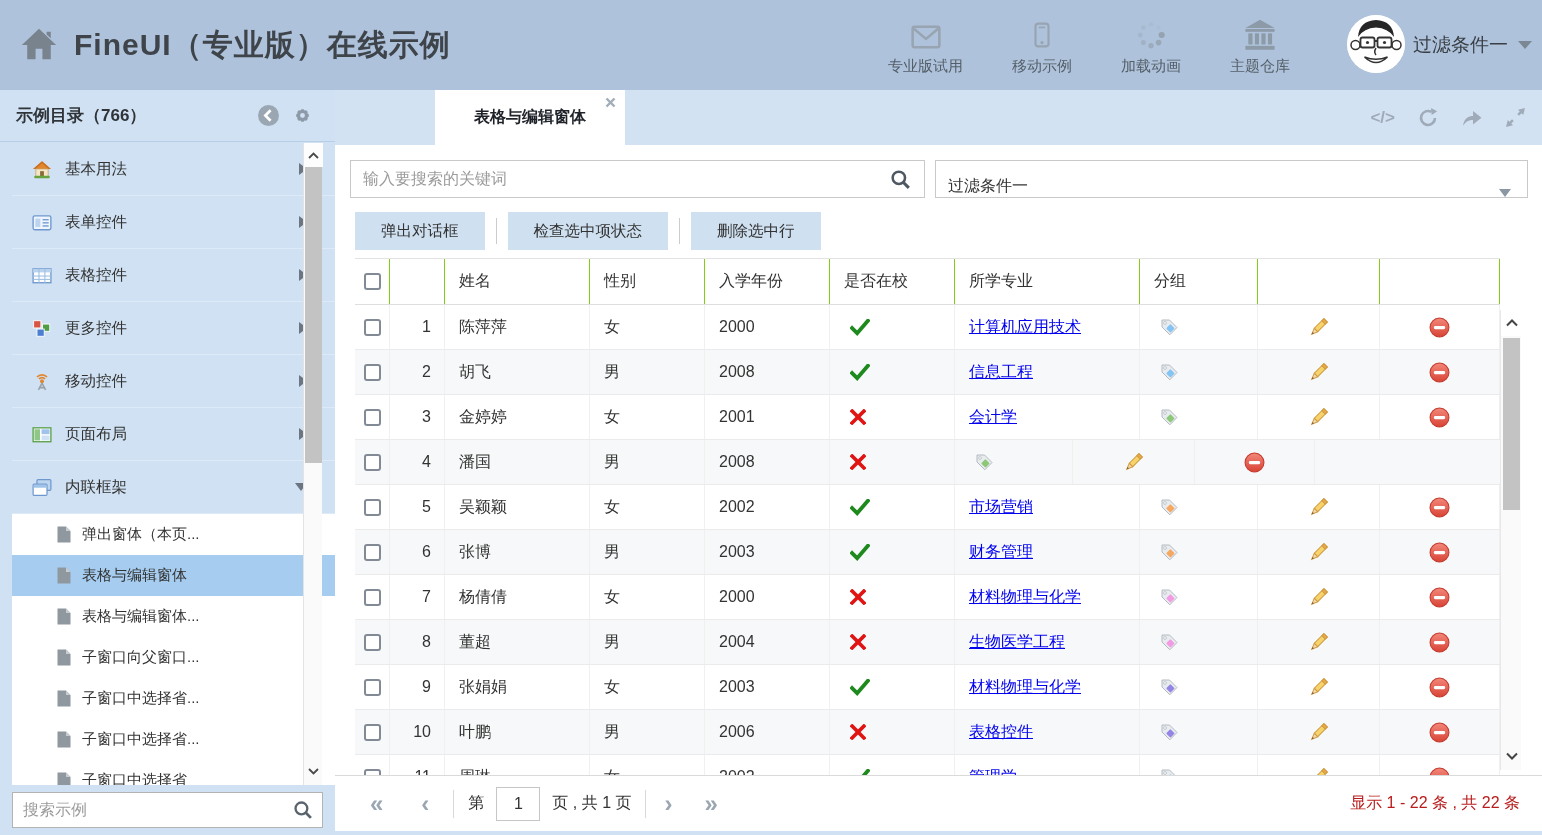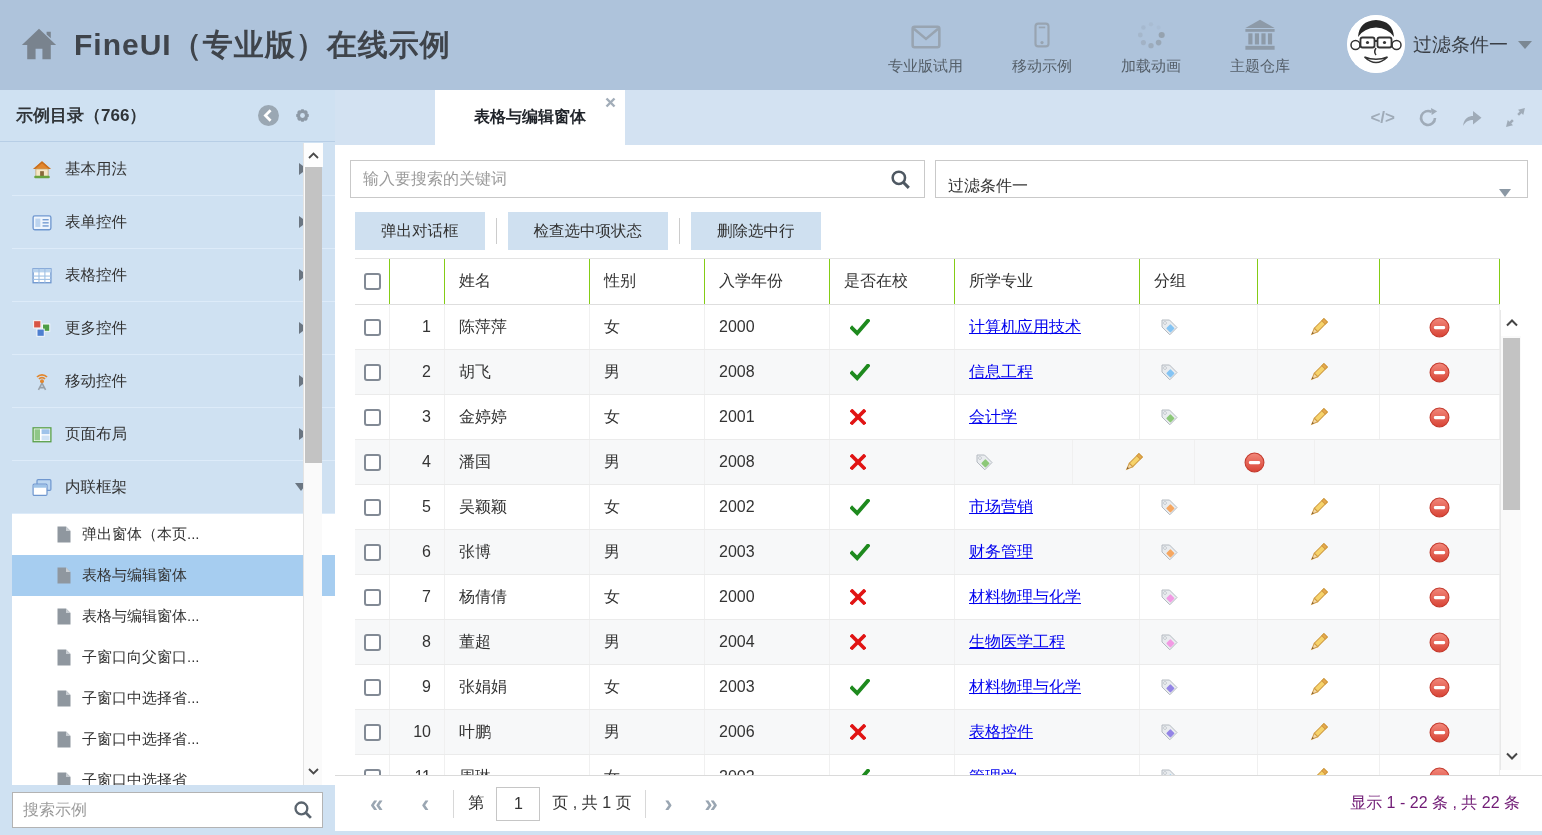--- a/index.html
+++ b/index.html
@@ -84,21 +84,21 @@
   .tscroll { position:absolute; left:1165px; top:165px; width:21px; height:460px; background:#fafafa; border-left:1px solid #e8e8e8; }
   .t-up { position:absolute; left:0; top:0; width:21px; height:26px; background:#fff; display:flex; align-items:center; justify-content:center; }
   .t-thumb { position:absolute; left:2px; top:28px; width:17px; height:172px; background:#c3c3c3; }
   .t-down { position:absolute; left:0; bottom:2px; width:21px; height:24px; display:flex; align-items:center; justify-content:center; }
 
   .pager { position:absolute; left:0; top:630px; width:1207px; height:56px; border-top:1px solid #dadada; background:#fff; display:flex; align-items:center; padding:0 22px 0 35px; }
   .pg-ic { font-size:24px; font-weight:bold; color:#9aa6b2; line-height:1; cursor:pointer; }
   .pg-sep { width:1px; height:28px; background:#d8d8d8; }
   .pg-txt { font-size:16px; color:#333; }
   .pager input { width:44px; height:34px; border:1px solid #c6c6c6; text-align:center; font-size:16px; color:#333; outline:none; font-family:inherit; }
-  .pg-summary { margin-left:auto; font-size:16px; color:#701a75; } .m12{margin-left:12px;} .m14{margin-left:14px;} .m18{margin-left:18px;}
+  .pg-summary { margin-left:auto; font-size:16px; color:#b91c1c; } .m12{margin-left:12px;} .m14{margin-left:14px;} .m18{margin-left:18px;}
   .m24{margin-left:24px;} .m32{margin-left:32px;} .m38{margin-left:38px;}
 </style>
 </head>
 <body>
 
 <div class="hdr">
   <span class="hdr-home">
     <svg width="38" height="36" viewBox="0 0 20 18">
         <path d="M10 1 L19 9.5 H16.2 V17 H11.8 V11.5 H8.2 V17 H3.8 V9.5 H1 Z M14 2.5 h2.2 V6 L14 4 Z" fill="#79838e"></path>
       </svg>

